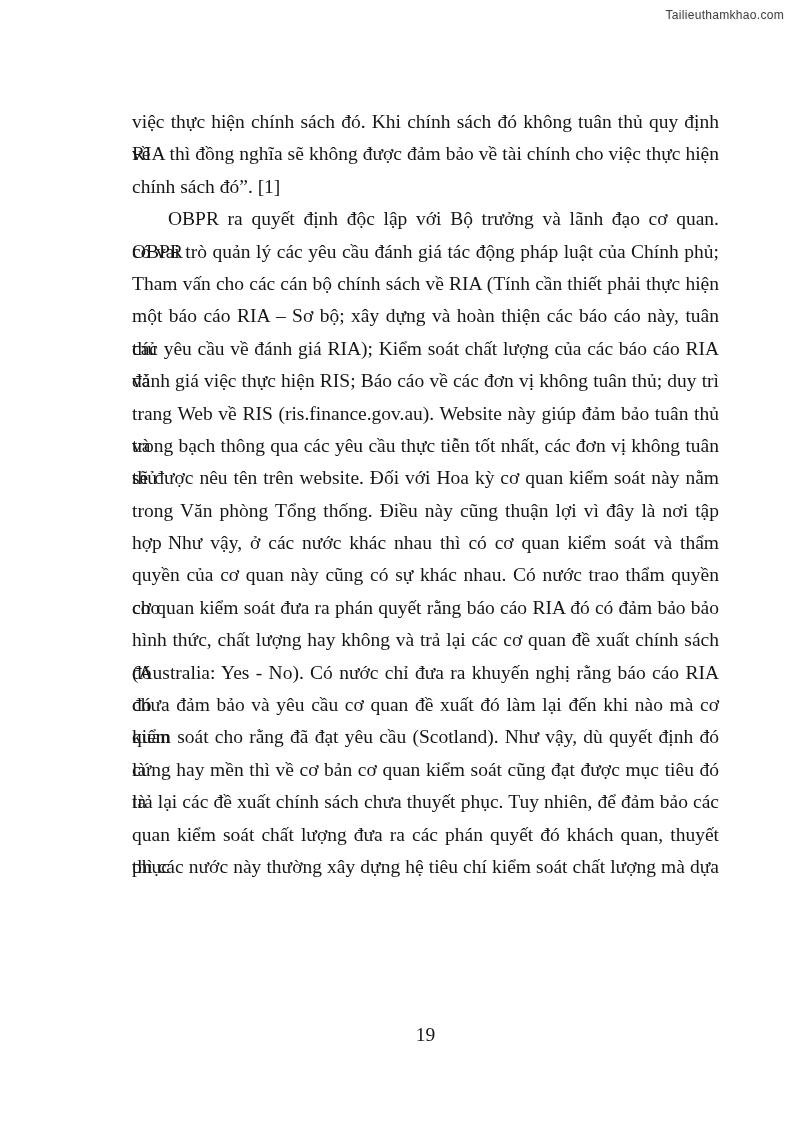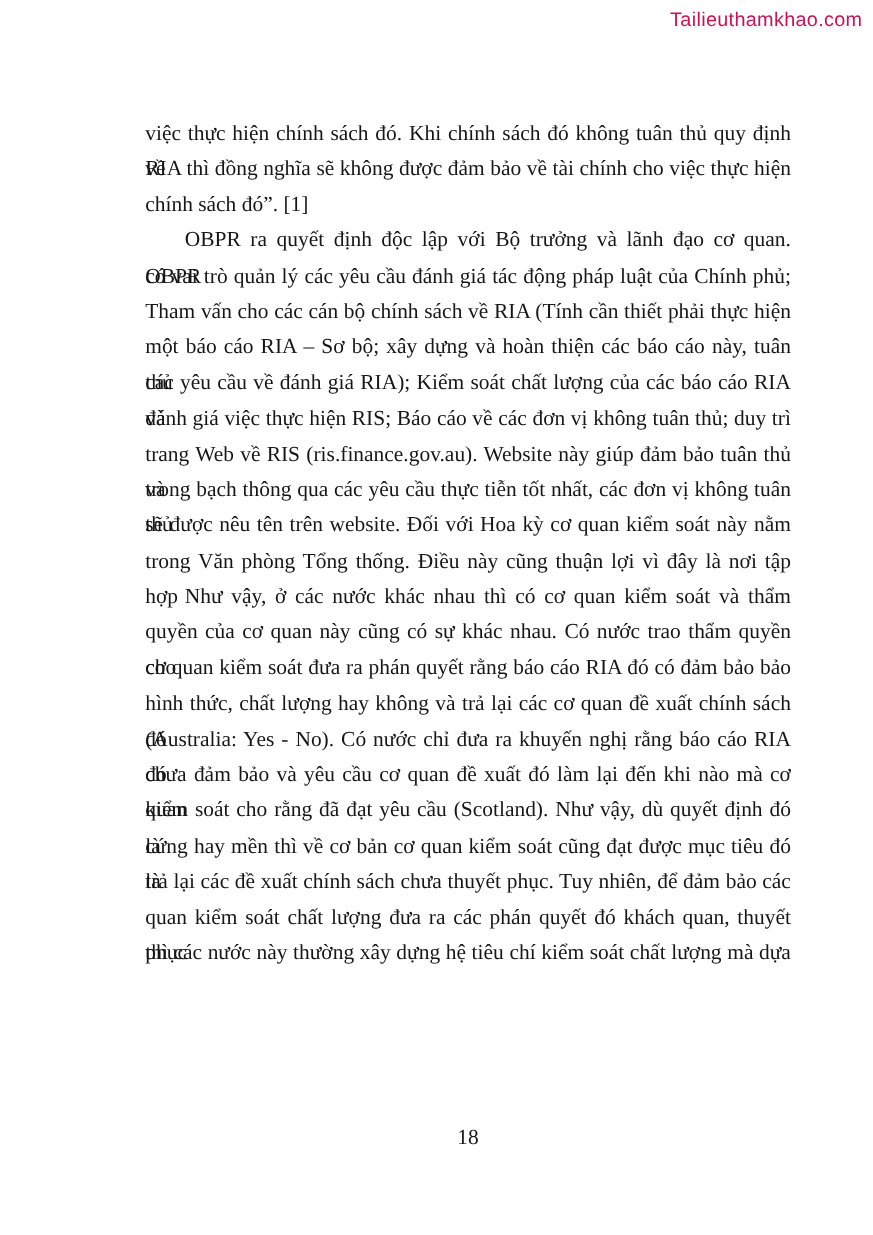--- a/index.html
+++ b/index.html
@@ -13,22 +13,22 @@
     height: 1123px;
     background: #ffffff;
     overflow: hidden;
     font-family: "Liberation Serif", "DejaVu Serif", serif;
   }
   .watermark {
     position: absolute;
     top: 8px;
     right: 10px;
     font-family: "Liberation Sans", "DejaVu Sans", sans-serif;
-    font-size: 18px;
-    color: #be185d;
+    font-size: 12px;
+    color: #404040;
     text-shadow: 1px 1px 0 #efefef;
     letter-spacing: 0.3px;
   }
   .content {
     position: absolute;
     left: 132px;
     top: 106px;
     width: 587px;
     font-size: 19.5px;
     line-height: 32.4px;
@@ -88,14 +88,14 @@
         <div class="line">(Australia: Yes - No). Có nước chỉ đưa ra khuyến nghị rằng báo cáo RIA đó</div>
         <div class="line">chưa đảm bảo và yêu cầu cơ quan đề xuất đó làm lại đến khi nào mà cơ quan</div>
         <div class="line">kiểm soát cho rằng đã đạt yêu cầu (Scotland). Như vậy, dù quyết định đó là</div>
         <div class="line">cứng hay mền thì về cơ bản cơ quan kiểm soát cũng đạt được mục tiêu đó là</div>
         <div class="line">trả lại các đề xuất chính sách chưa thuyết phục. Tuy nhiên, để đảm bảo các</div>
         <div class="line">quan kiểm soát chất lượng đưa ra các phán quyết đó khách quan, thuyết phục</div>
         <div class="line">thì các nước này thường xây dựng hệ tiêu chí kiểm soát chất lượng mà dựa</div>
       </div>
     </div>
 
-  <div class="page-number">18</div>
+  <div class="page-number">19</div>
 </div>
 
 </body></html>

